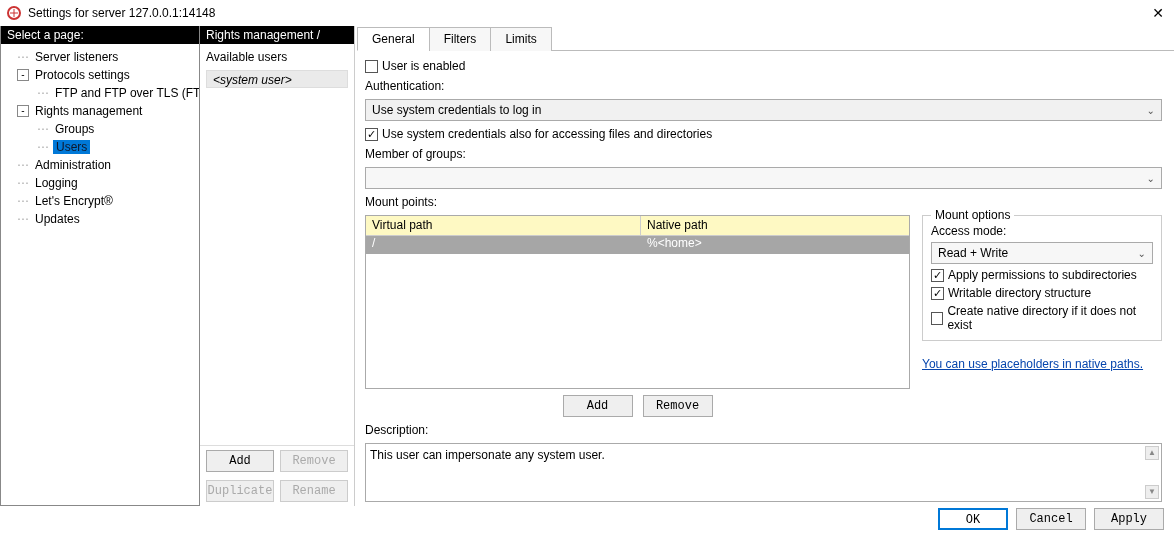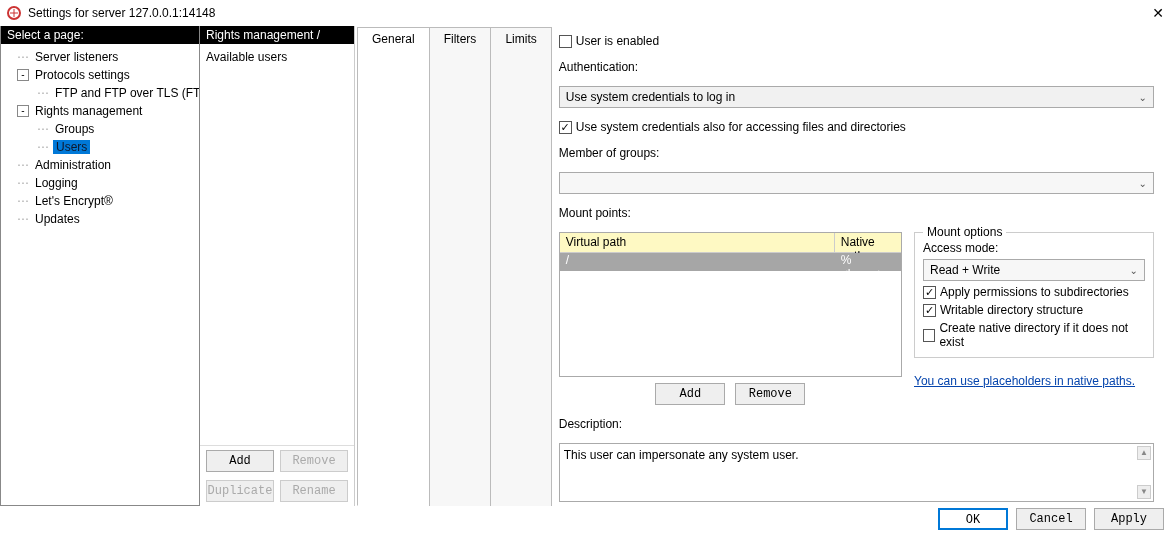--- a/index.html
+++ b/index.html
@@ -11,21 +11,21 @@
 .title-bar .title { flex: 1; font-size: 12px; }
 .title-bar .close { width: 20px; text-align: center; font-size: 14px; cursor: pointer; }
 
 
 .section-header { background: #000; color: #fff; height: 18px; line-height: 18px; padding: 0 6px; font-size: 12px; }
 
 
 .main-row { display: flex; height: 480px; }
 .left-panel { width: 200px; border: 1px solid #888; border-top: none; display: flex; flex-direction: column; }
 .mid-panel { width: 155px; display: flex; flex-direction: column; border-right: 1px solid #ccc; }
-.right-panel { flex: 1; display: flex; flex-direction: row; padding-left: 2px; }
+.right-panel { flex: 1; display: flex; flex-direction: column; padding-left: 2px; }
 
 
 .tree { flex: 1; padding: 4px 2px; overflow: auto; }
 .tree-item { display: flex; align-items: center; height: 18px; cursor: pointer; white-space: nowrap; }
 .tree-item.level-1 { padding-left: 14px; }
 .tree-item.level-2 { padding-left: 34px; }
 .tree-item .toggle { width: 12px; height: 12px; border: 1px solid #888; text-align: center; line-height: 10px; font-size: 10px; margin-right: 4px; color: #000; background:#fff;}
 .tree-item .dots { display:inline-block; width:12px; margin-right:4px; color:#aaa; text-align:center;}
 .tree-item.selected span.label { background: #0078d7; color: #0f172a; padding: 0 3px; }
 .tree-item span.label { padding: 0 2px; }
@@ -37,21 +37,21 @@
 
 
 .button-row { display:flex; gap:6px; padding:4px 6px; }
 .btn { flex:1; height:22px; background:#efefef; border:1px solid #aaa; cursor:pointer; text-align:center; line-height:20px;font-family:Liberation Mono, monospace; }
 .btn.disabled { color:#aaa; border-color:#ccc; cursor:default;}
 
 
 .tabs { display:flex; border-bottom:1px solid #bbb; padding-left:0; }
 .tab { padding:4px 14px; border:1px solid #bbb; border-bottom:none; margin-right:-1px; cursor:pointer; background:#f7f7f7; position:relative; top:1px;}
 .tab.active { background:#fff; border-bottom:1px solid #fff; }
-.tab-body { padding:8px 20px 4px 8px; flex:1; display:flex; flex-direction:column; gap:12px; overflow:hidden;}
+.tab-body { padding:8px 12px 4px 8px; flex:1; display:flex; flex-direction:column; gap:6px; overflow:hidden;}
 
 
 .checkbox-row { display:flex; align-items:center; gap:4px; }
 .checkbox { width:13px; height:13px; border:1px solid #555; display:inline-block; background:#fff; text-align:center; line-height:11px; font-size:11px;}
 .checkbox.checked::after { content:"✓"; font-size:11px; }
 .select { display:flex; align-items:center; justify-content:space-between; border:1px solid #aaa; background:#f1f1f1; height:22px; padding:0 6px; }
 .select .caret { font-size:10px; color:#555; }
 .select.light { background:#f7f7f7;}
 
 label.caption { display:block; }
@@ -147,20 +147,21 @@
           <span class="dots">⋯</span>
           <span class="label">Updates</span>
         </div>
       </div>
   </div>
 
   <div class="mid-panel">
     <div class="section-header">Rights management / Users</div>
     <div class="users-list">
       <div class="caption">Available users</div>
+      <div class="user-item">&lt;system user&gt;</div>
     </div>
     <div class="button-row">
       <div class="btn">Add</div>
       <div class="btn disabled">Remove</div>
     </div>
     <div class="button-row">
       <div class="btn disabled">Duplicate</div>
       <div class="btn disabled">Rename</div>
     </div>
   </div>

